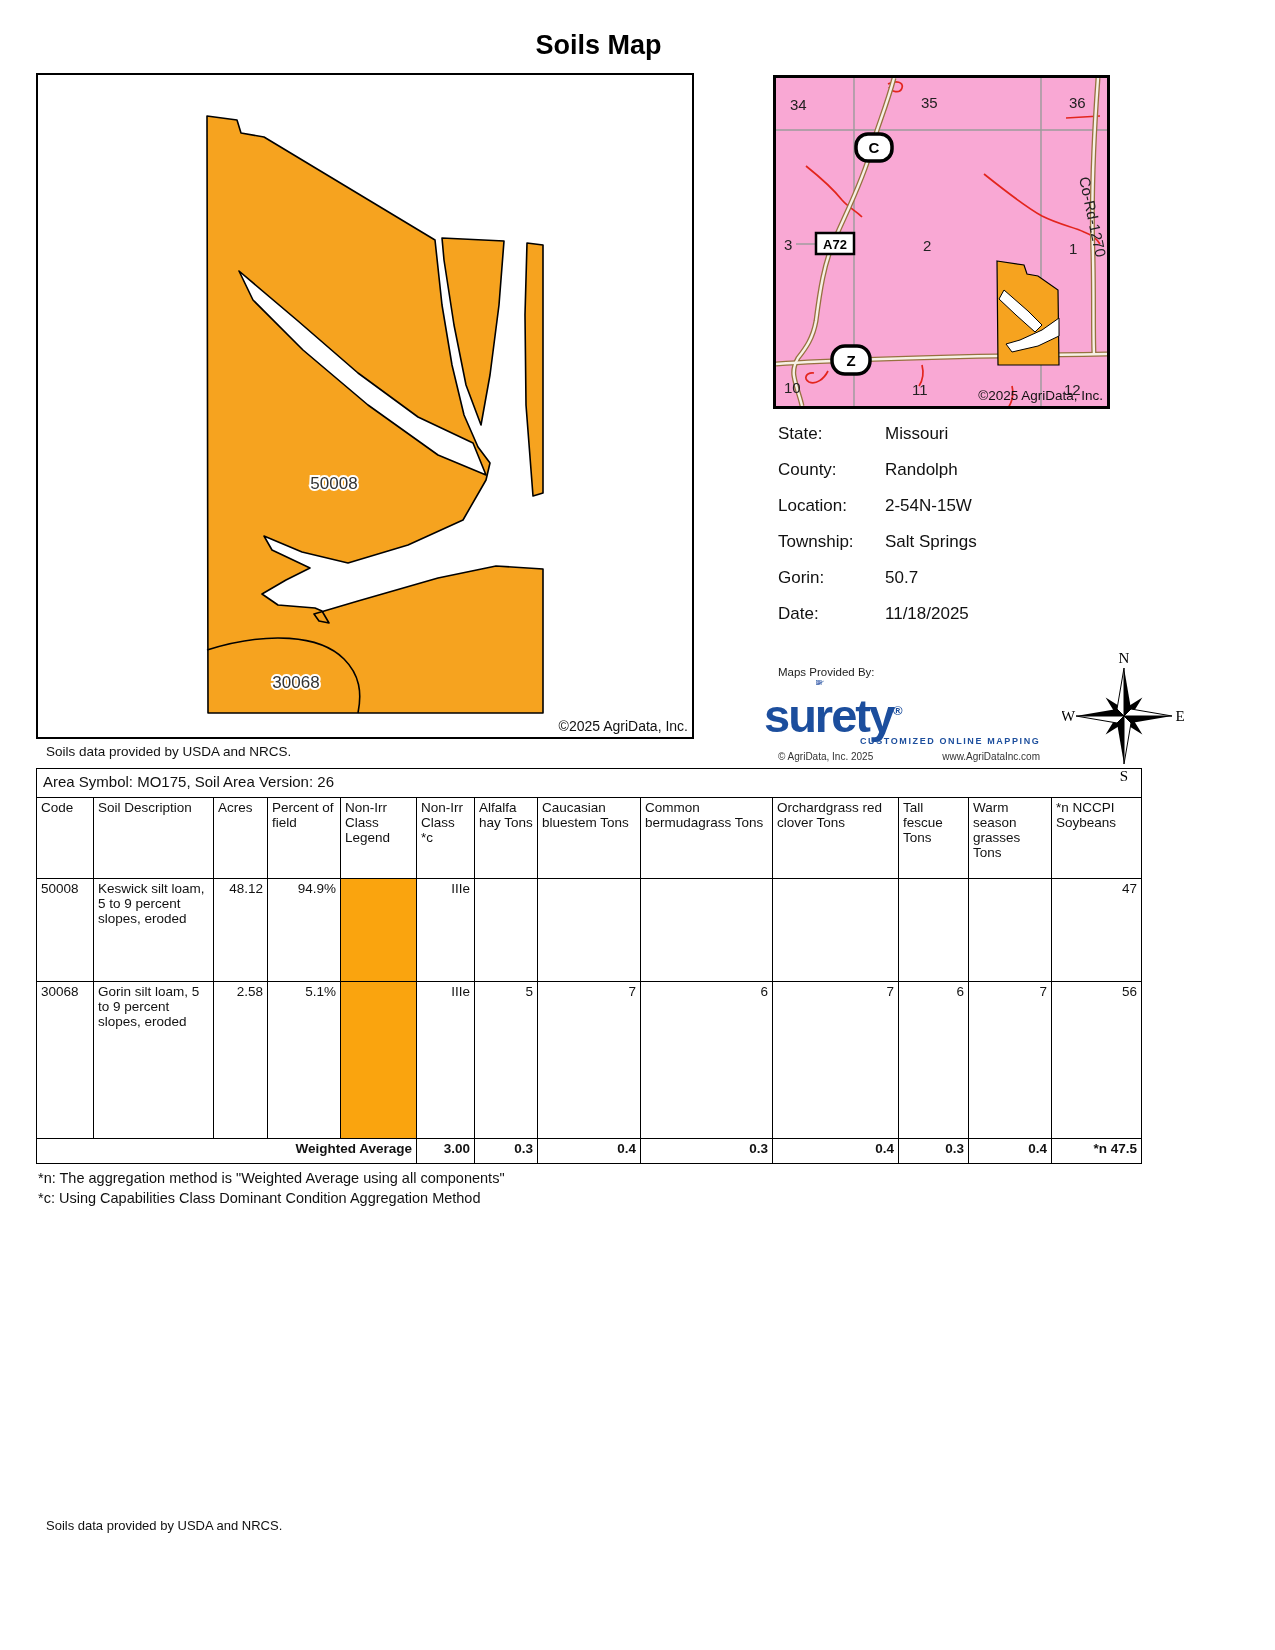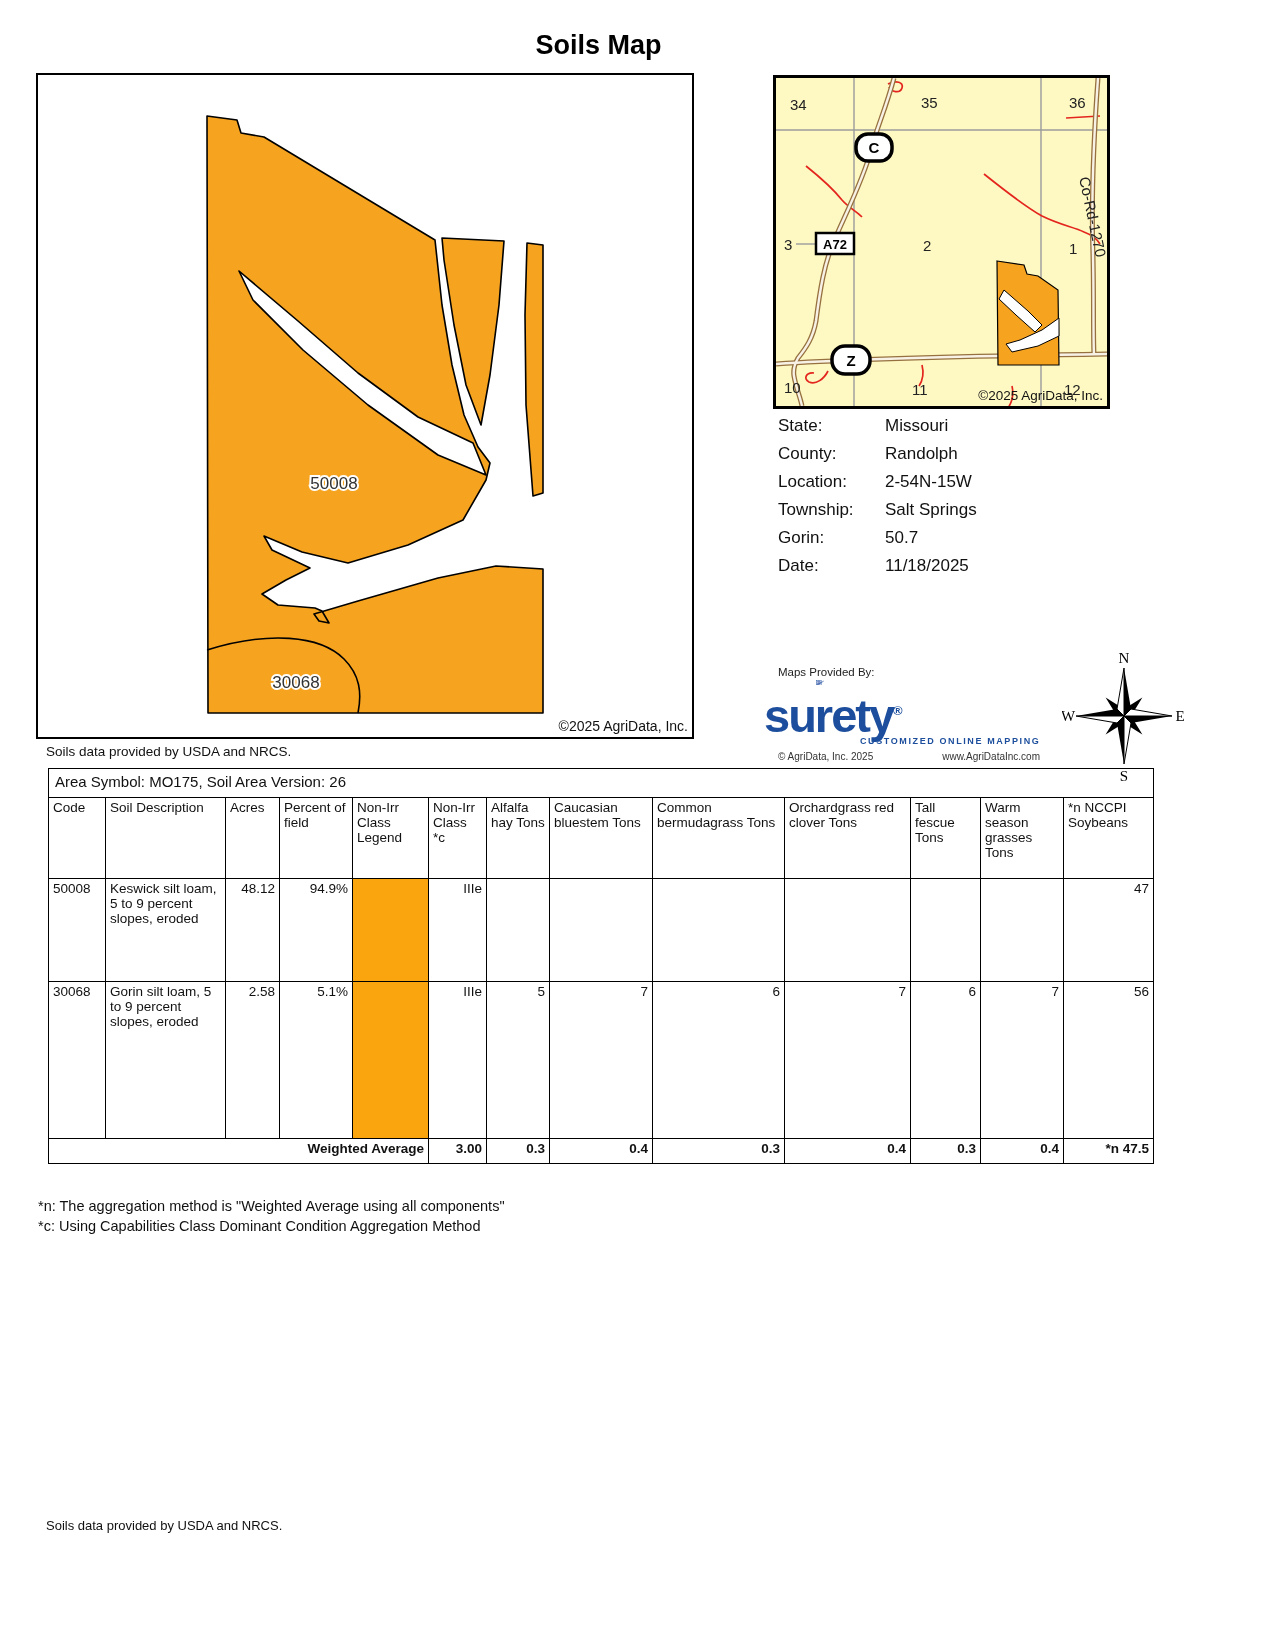--- a/index.html
+++ b/index.html
@@ -6,52 +6,52 @@
   .page{position:relative;width:1275px;height:1650px;background:#fff;
         font-family:"Liberation Sans",sans-serif;color:#111;overflow:hidden;}
   .title{position:absolute;left:36px;top:30px;width:1125px;text-align:center;
          font-size:27px;font-weight:bold;color:#000;}
   
   .mainmap{position:absolute;left:36px;top:73px;width:654px;height:662px;
            border:2px solid #000;background:#fff;}
   .mapnote{position:absolute;left:46px;top:744px;font-size:13.5px;}
   
   .locator{position:absolute;left:773px;top:75px;width:331px;height:328px;
-           border:3px solid #000;background:#fef9c3;}
+           border:3px solid #000;background:#f9a8d4;}
   
   .info{position:absolute;left:778px;top:412px;font-size:17px;}
-  .info .row{display:flex;height:28px;line-height:28px;}
+  .info .row{display:flex;height:28px;line-height:28px;margin-top:8px;}
   .info .lbl{width:107px;}
   .info .val{font-weight:normal;}
   
   .branding{position:absolute;left:778px;top:666px;width:280px;}
   .provided{font-size:11.5px;color:#222;margin-bottom:2px;}
   .logorow{display:flex;align-items:flex-start;height:62px;flex-direction:column;}
   .suretytxt{font-size:47px;font-weight:bold;color:#1C4E9D;letter-spacing:-2px;
              line-height:52px;margin-left:-14px;}
   .reg{font-size:13px;color:#1C4E9D;vertical-align:super;font-weight:bold;}
   .tagline{font-size:9px;font-weight:bold;color:#1C4E9D;letter-spacing:1.6px;
            margin:-6px 0 0 82px;}
   .brandbottom{display:flex;width:262px;justify-content:space-between;
                font-size:10px;color:#333;margin-top:5px;}
   
   .compass{position:absolute;left:1062px;top:650px;}
   .compass text{font-family:"Liberation Serif",serif;font-size:15px;}
   
-  .soiltable{position:absolute;left:48px;top:768px;border-collapse:collapse;
+  .soiltable{position:absolute;left:36px;top:768px;border-collapse:collapse;
              table-layout:fixed;width:1105px;font-size:13.5px;}
   .soiltable td{border:1.5px solid #000;padding:2px 4px;vertical-align:top;
                 overflow:hidden;}
   .soiltable .num{text-align:right;}
   .soiltable .areasym{font-size:15px;padding:4px 6px;height:20px;}
   .soiltable .hdr td{height:76px;}
   .soiltable .r1 td{height:98px;}
   .soiltable .r2 td{height:152px;}
   .soiltable .wavg td{font-weight:bold;height:20px;}
-  .footnotes{position:absolute;left:38px;top:1196px;font-size:14.5px;line-height:20px;}
+  .footnotes{position:absolute;left:38px;top:1168px;font-size:14.5px;line-height:20px;}
   .footer{position:absolute;left:46px;top:1518px;font-size:13px;}
   svg text{font-family:"Liberation Sans",sans-serif;}
 </style>
 </head>
 <body>
 
 <div class="page">
 
   <div class="title">Soils Map</div>
 

